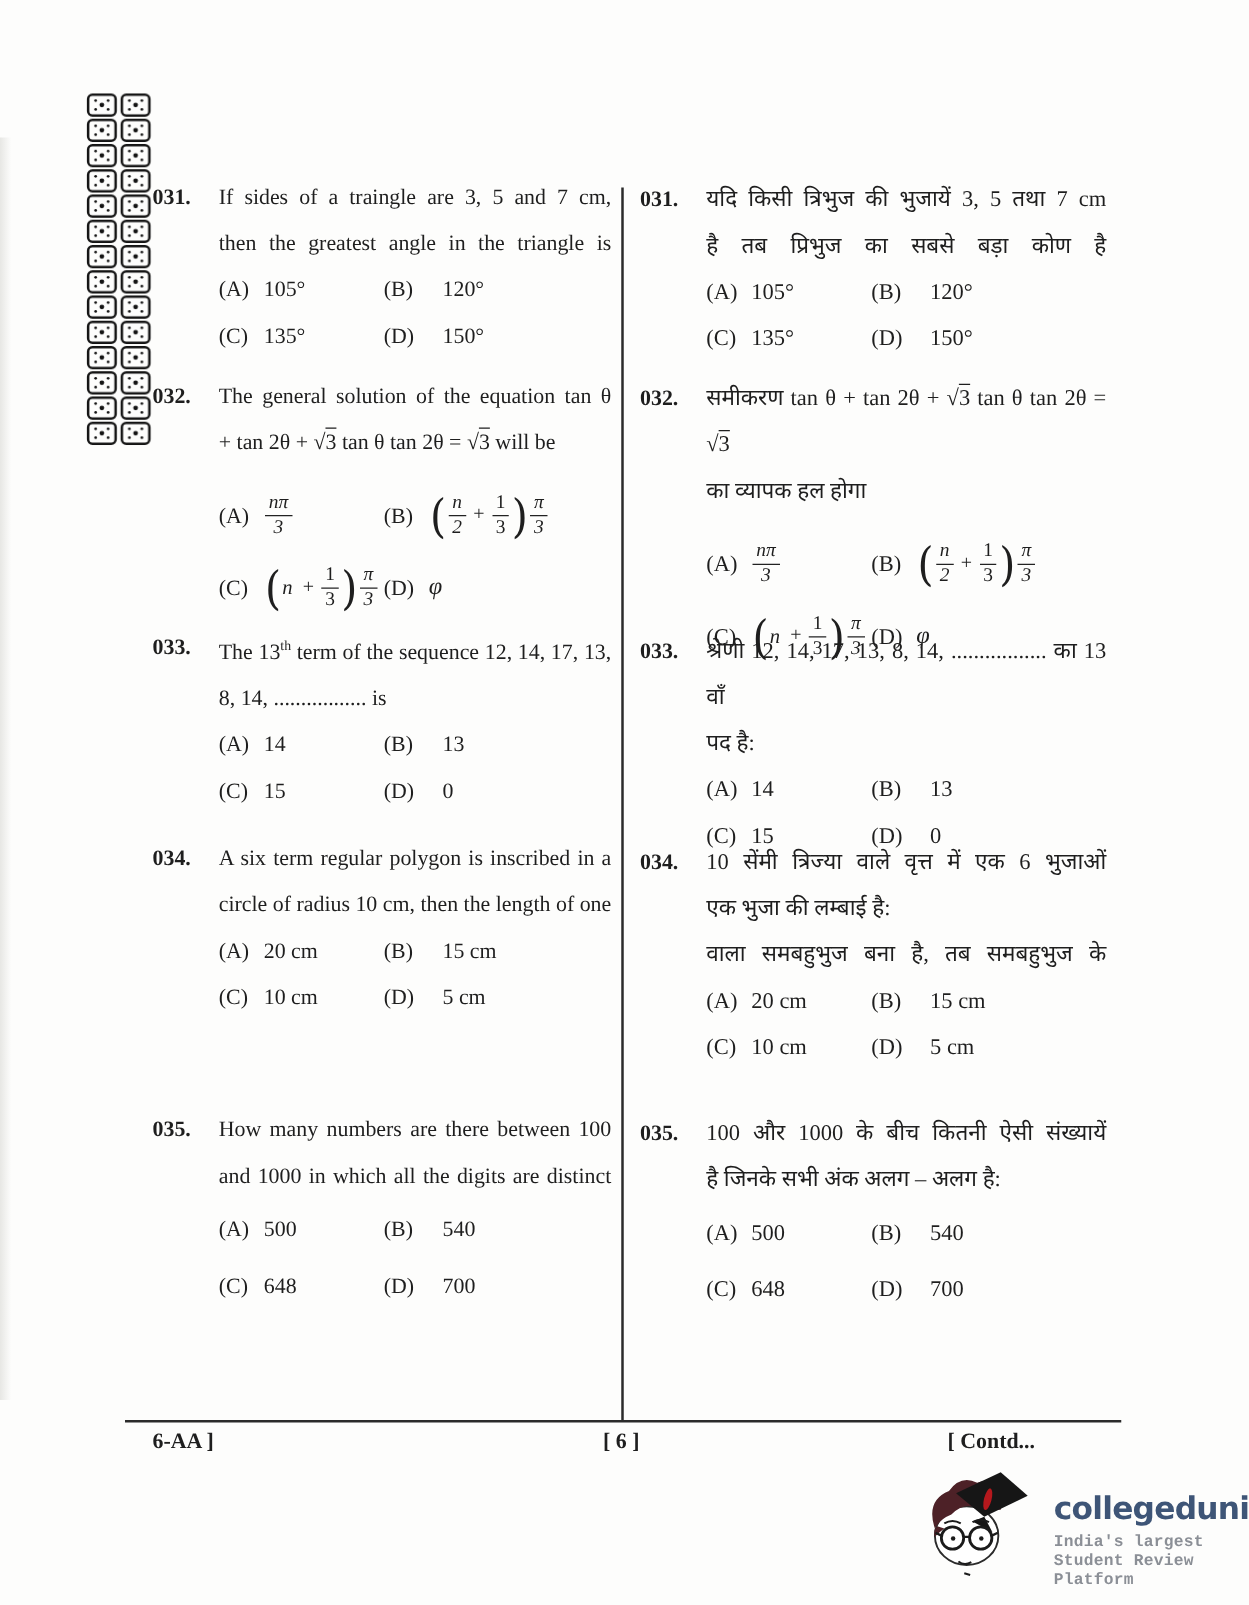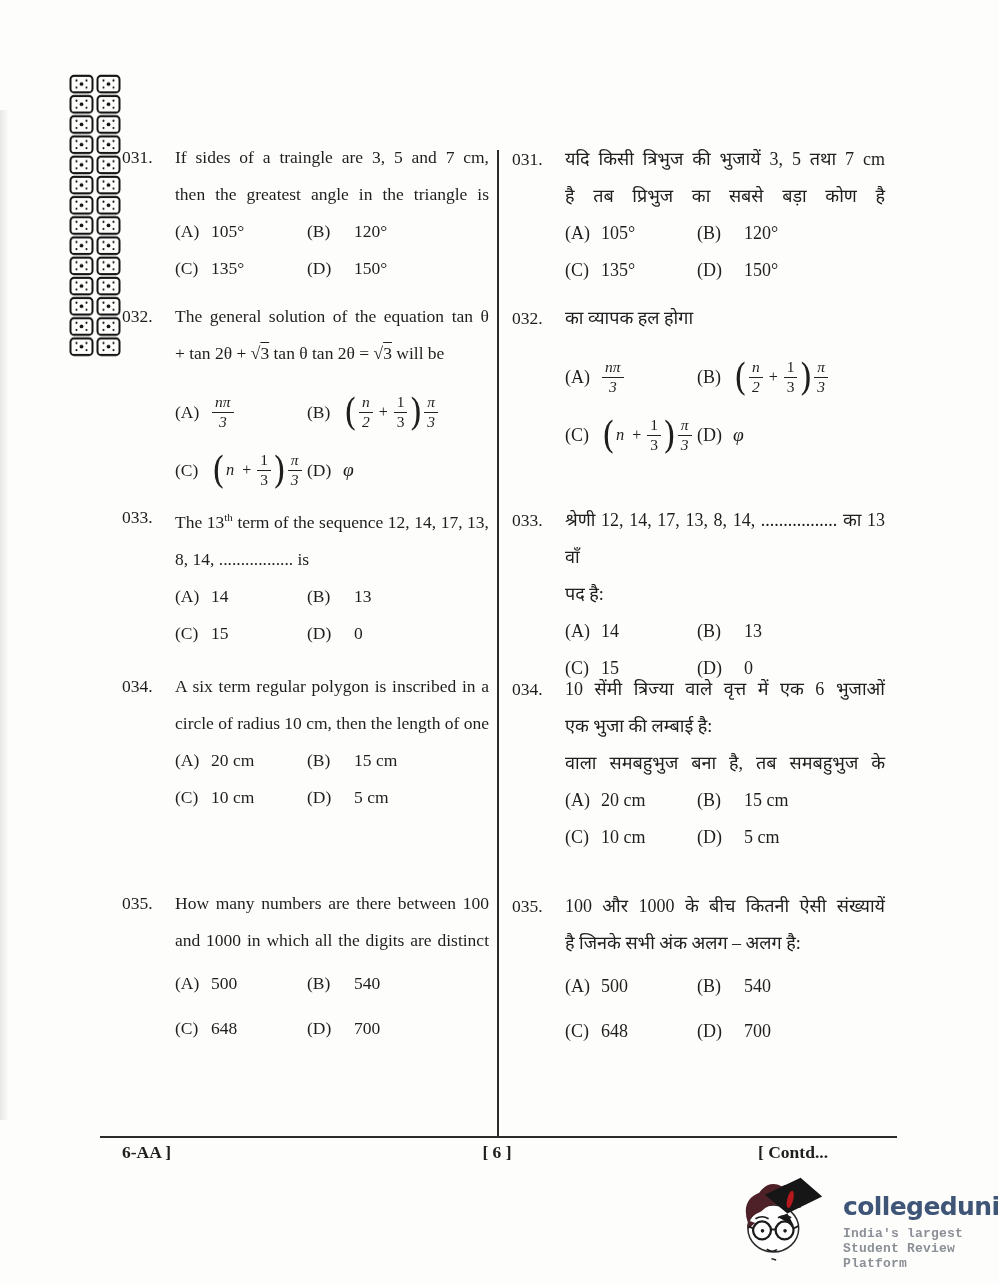--- a/index.html
+++ b/index.html
@@ -10,21 +10,21 @@
   }
   .scanedge{position:absolute;left:0;top:110px;width:9px;height:1010px;
     background:linear-gradient(to right,#e7e7e4,#fdfdfc);}
   
   .ornament{position:absolute;left:68px;top:74px;}
   
   .vdiv{position:absolute;left:497px;top:150px;width:2px;height:986px;background:#2b2b2b;}
   .rule{position:absolute;left:100px;top:1136px;width:797px;height:2px;background:#2b2b2b;}
   
   .q{position:absolute;display:flex;}
-  .qno{width:53px;flex:none;font-weight:400;font-size:17.5px;line-height:37px;}
+  .qno{width:53px;flex:none;font-weight:700;font-size:17.5px;line-height:37px;}
   .qbody{font-size:17.5px;line-height:37px;}
   .q.en .qbody{width:314px;}
   .q.hi .qbody{width:320px;font-size:18px;}
   .qline{margin:0;text-align:justify;}
   .jl{text-align-last:justify;}
   
   .optrow{display:flex;line-height:37px;}
   .opt{display:flex;}
   .opt.c1{width:132px;flex:none;}
   .olab{width:36px;flex:none;}
@@ -274,20 +274,21 @@
           <span class="olab">(D)</span>
           <span>150°</span>
         </div>
     </div>
   </div>
 </div>
 
 <div class="q hi" style="left:512px;top:300px;">
   <div class="qno">032.</div>
   <div class="qbody">
+    <p class="qline"><span>समीकरण tan θ + tan 2θ + </span><span class="sq"><span>√</span><span class="rd">3</span></span><span> tan θ tan 2θ = </span><span class="sq"><span>√</span><span class="rd">3</span></span></p>
     <p class="qline">का व्यापक हल होगा</p>
     <div class="mrow">
       <div class="mcell1">
         <span class="olab">(A)</span>
         <span class="frac it">
             <span class="fn">nπ</span>
             <span>3</span>
           </span>
       </div>
       <div class="mcell2">

